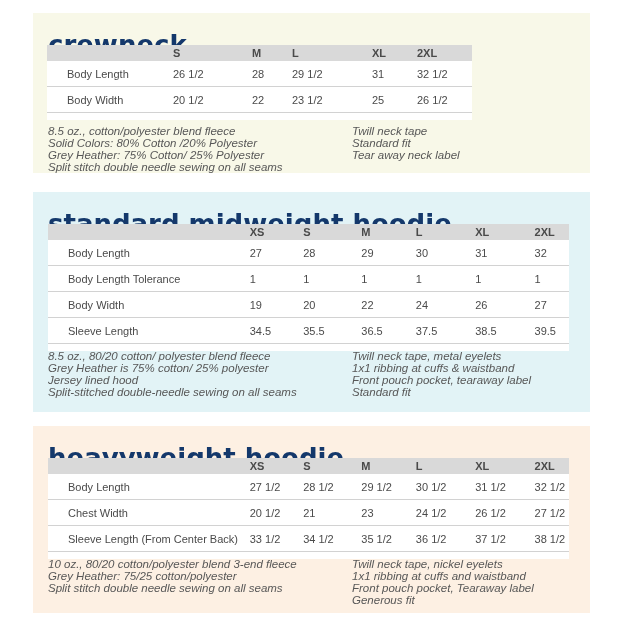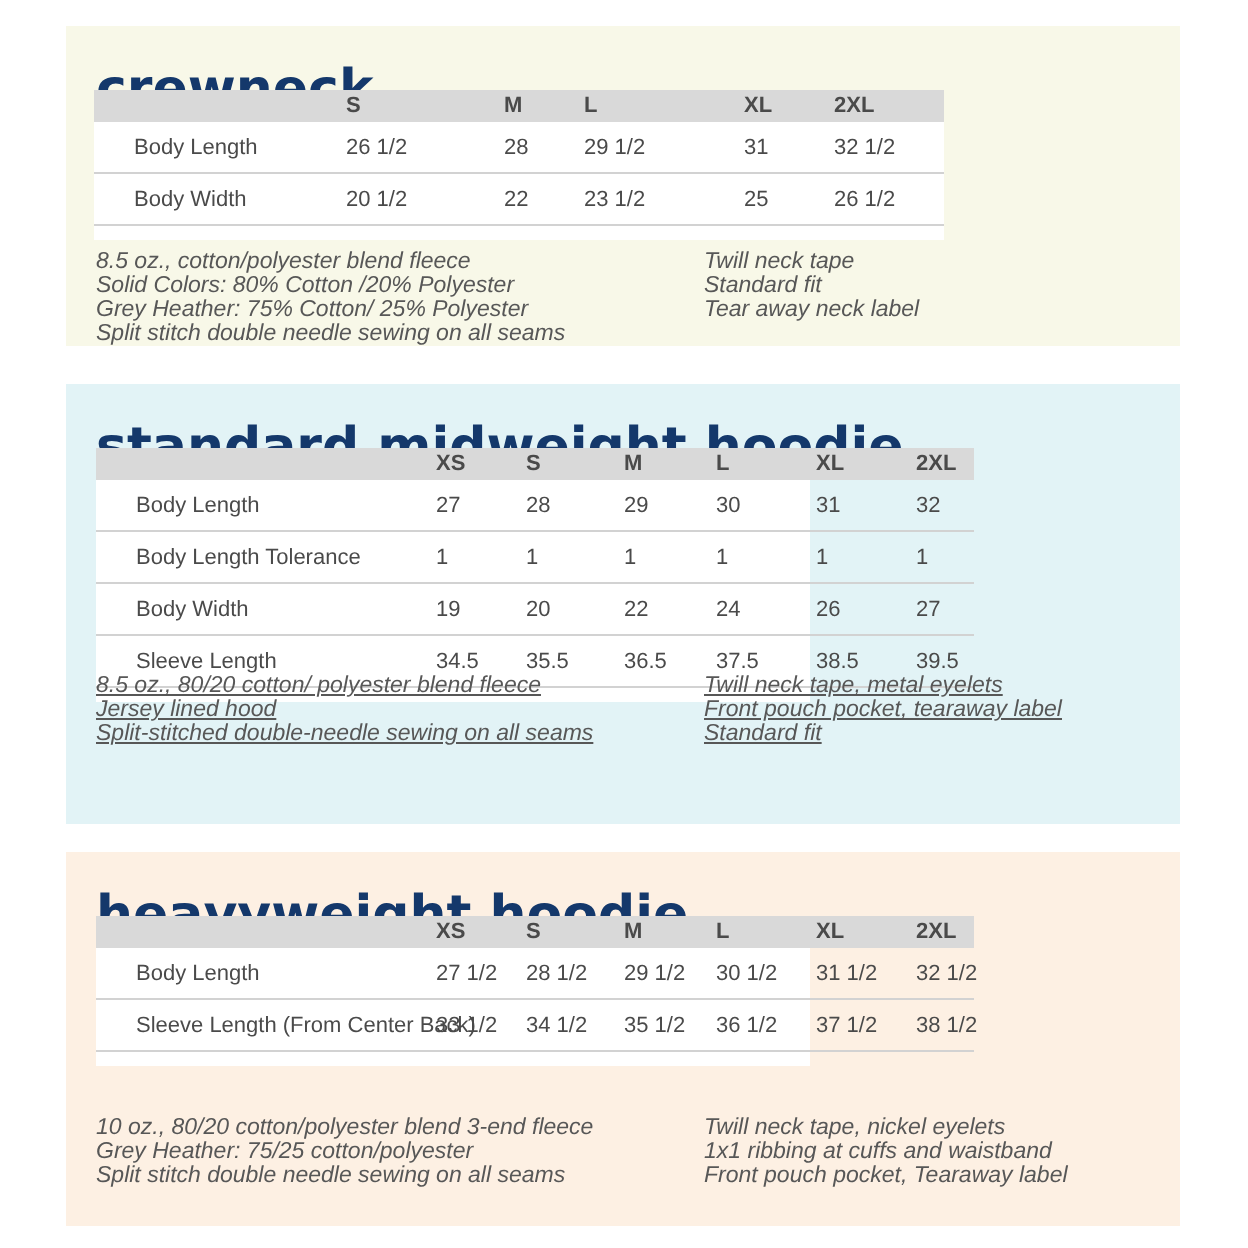--- a/index.html
+++ b/index.html
@@ -7,32 +7,32 @@
         font-family:"Liberation Sans",sans-serif;}
   .panel{position:absolute;left:33px;width:557px;}
   #panel-crewneck{top:13px;height:160px;background:#f8f8e8;}
   #panel-midweight{top:192px;height:220px;background:#e2f3f6;}
   #panel-heavyweight{top:426px;height:187px;background:#fdf0e3;}
   .title{position:absolute;left:15px;top:-2px;height:34px;line-height:34px;
          font-family:"DejaVu Sans",sans-serif;font-weight:bold;font-size:26px;
          letter-spacing:0px;color:#14386b;white-space:nowrap;}
   .table-wrap{position:absolute;top:32px;background:#ffffff;padding-bottom:7px;}
   #panel-crewneck .table-wrap{left:14px;width:425px;}
-  #panel-midweight .table-wrap,#panel-heavyweight .table-wrap{left:15px;width:357px;}
+  #panel-midweight .table-wrap,#panel-heavyweight .table-wrap{left:15px;width:521px;}
   table{border-collapse:collapse;table-layout:fixed;width:100%;}
   th,td{text-align:left;white-space:nowrap;overflow:visible;}
   thead th{background:#d9d9d9;font-size:11px;font-weight:bold;color:#4a4a4a;
            padding:2px 0 2px 0;height:12px;}
   thead th.lbl{padding-left:10px;}
   tbody td{font-size:11px;color:#4a4a4a;border-bottom:1px solid #d2d2d2;padding:7px 0 6px 0;}
   tbody td.lbl{padding-left:20px;}
   .notes{position:absolute;left:15px;display:flex;font-style:italic;font-size:11.5px;
          line-height:12px;color:#575757;}
   #panel-crewneck .notes{top:112px;}
-  #panel-midweight .notes{top:145px;text-decoration:underline;}
+  #panel-midweight .notes{top:158px;}
   #panel-heavyweight .notes{top:132px;font-style:italic;}
   .notes-left{width:304px;}
   .notes-right{flex:1;}
   .notes div{white-space:nowrap;}
 </style>
 </head>
 <body>
 
 <div id="page">
 
@@ -153,25 +153,27 @@
             <td>37.5</td>
             <td>38.5</td>
             <td>39.5</td>
           </tr>
         </tbody>
       </table>
     </div>
     <div class="notes">
       <div class="notes-left">
         <div>8.5 oz., 80/20 cotton/ polyester blend fleece</div>
+        <div>Grey Heather is 75% cotton/ 25% polyester</div>
         <div>Jersey lined hood</div>
         <div>Split-stitched double-needle sewing on all seams</div>
       </div>
       <div class="notes-right">
         <div>Twill neck tape, metal eyelets</div>
+        <div>1x1 ribbing at cuffs &amp; waistband</div>
         <div>Front pouch pocket, tearaway label</div>
         <div>Standard fit</div>
       </div>
     </div>
   </section>
 
   <section class="panel" id="panel-heavyweight">
     <h1 class="title">heavyweight hoodie</h1>
     <div class="table-wrap">
       <table>
@@ -199,20 +201,29 @@
           <tr>
             <td class="lbl">Body Length</td>
             <td>27 1/2</td>
             <td>28 1/2</td>
             <td>29 1/2</td>
             <td>30 1/2</td>
             <td>31 1/2</td>
             <td>32 1/2</td>
           </tr>
           <tr>
+            <td class="lbl">Chest Width</td>
+            <td>20 1/2</td>
+            <td>21</td>
+            <td>23</td>
+            <td>24 1/2</td>
+            <td>26 1/2</td>
+            <td>27 1/2</td>
+          </tr>
+          <tr>
             <td class="lbl">Sleeve Length (From Center Back)</td>
             <td>33 1/2</td>
             <td>34 1/2</td>
             <td>35 1/2</td>
             <td>36 1/2</td>
             <td>37 1/2</td>
             <td>38 1/2</td>
           </tr>
         </tbody>
       </table>
@@ -220,17 +231,18 @@
     <div class="notes">
       <div class="notes-left">
         <div>10 oz., 80/20 cotton/polyester blend 3-end fleece</div>
         <div>Grey Heather: 75/25 cotton/polyester</div>
         <div>Split stitch double needle sewing on all seams</div>
       </div>
       <div class="notes-right">
         <div>Twill neck tape, nickel eyelets</div>
         <div>1x1 ribbing at cuffs and waistband</div>
         <div>Front pouch pocket, Tearaway label</div>
+        <div>Generous fit</div>
       </div>
     </div>
   </section>
 
 </div>
 
 </body></html>

